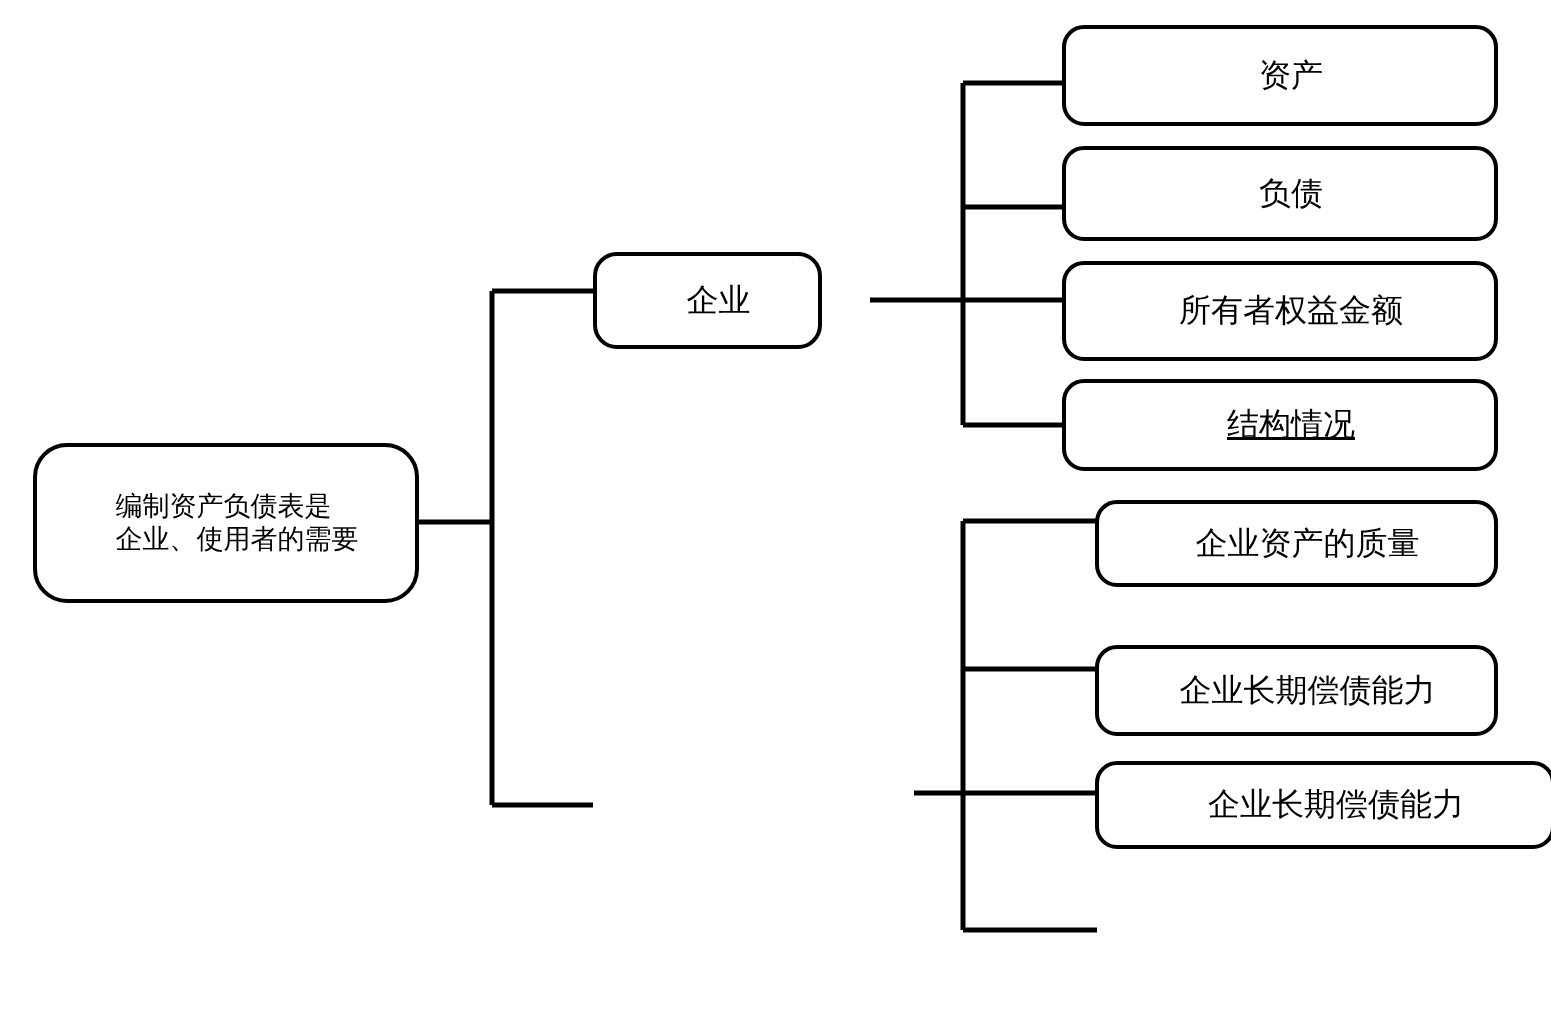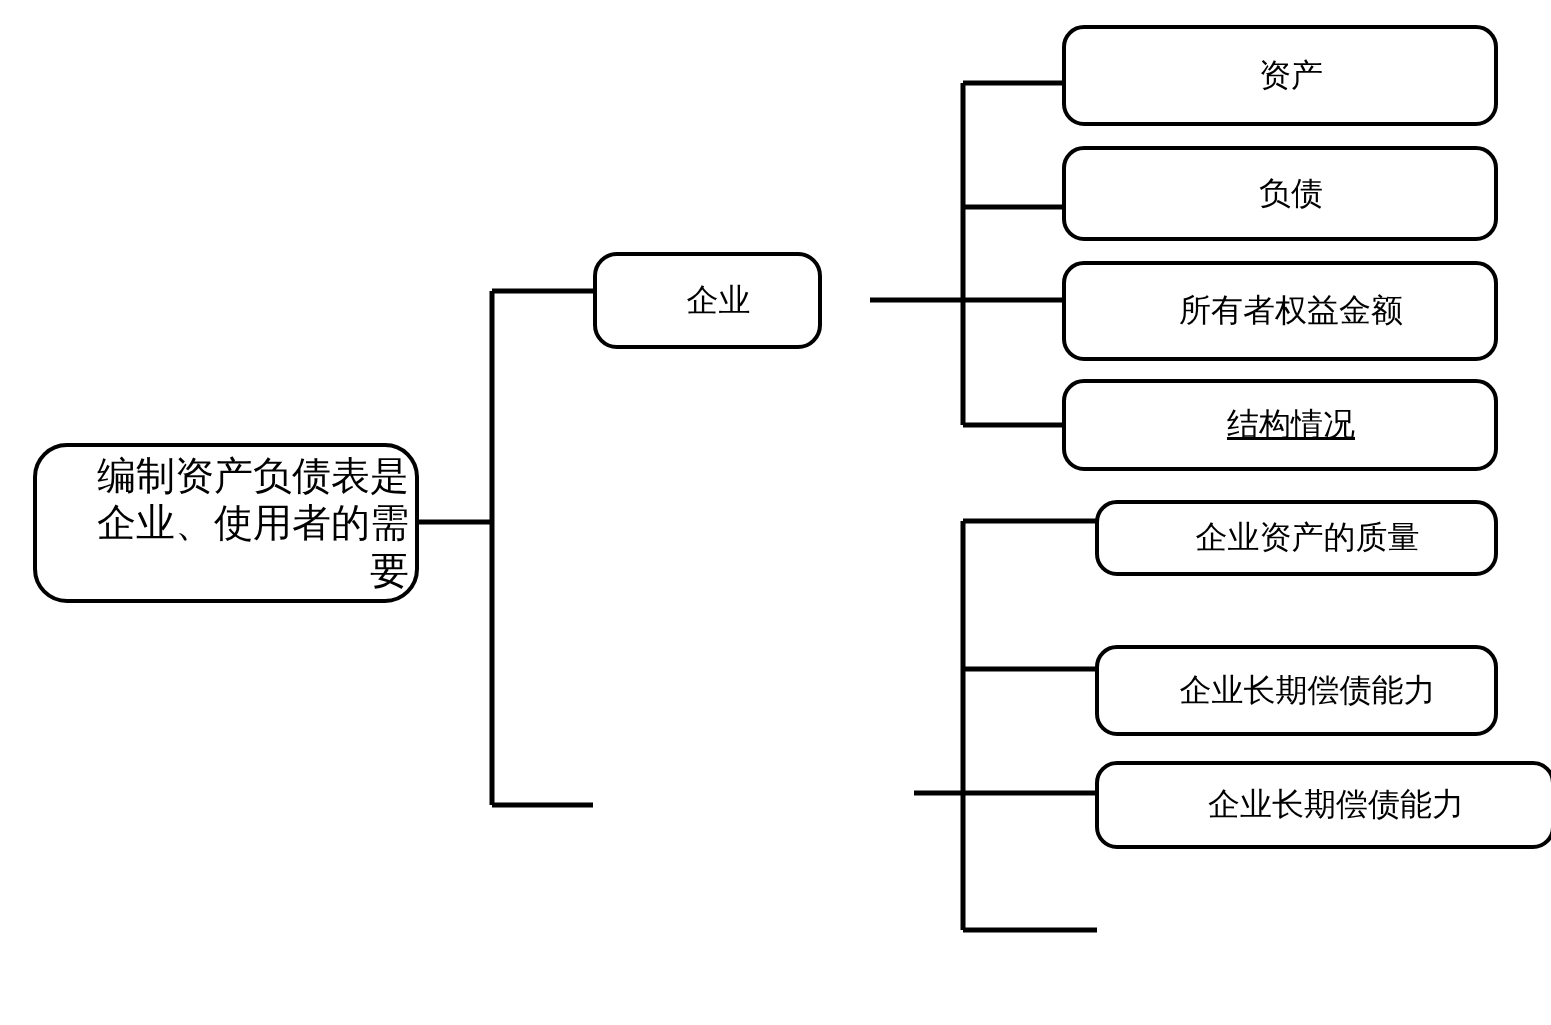--- a/index.html
+++ b/index.html
@@ -25,47 +25,47 @@
   }
   .node {
     position: absolute;
     box-sizing: border-box;
     background: #ffffff;
     border: 4px solid #000000;
     border-radius: 22px;
     display: flex;
     align-items: center;
     justify-content: center;
-    text-align: right;
+    text-align: left;
     color: #000000;
     line-height: 1.22;
     z-index: 2;
     padding-left: 22px;
   }
   .node .label {
     display: block;
     white-space: pre-line;
     padding: 0 6px;
   }
   
   #node-root {
     left: 33px; top: 443px; width: 386px; height: 160px;
     border-radius: 34px;
-    font-size: 39px;
+    font-size: 27px;
   }
   
   #node-b1 { left: 593px; top: 252px; width: 229px; height: 97px; font-size: 32px; border-radius: 24px; }
   #node-b2 { left: 591px; top: 748px; width: 323px; height: 106px; font-size: 32px; border-radius: 24px; }
   
   #node-l1 { left: 1062px; top:  25px; width: 436px; height: 101px; font-size: 32px; }
   #node-l2 { left: 1062px; top: 146px; width: 436px; height:  95px; font-size: 32px; }
   #node-l3 { left: 1062px; top: 261px; width: 436px; height: 100px; font-size: 32px; }
   #node-l4 { left: 1062px; top: 379px; width: 436px; height:  92px; font-size: 32px; text-decoration: underline; }
   
-  #node-l5 { left: 1095px; top: 500px; width: 403px; height:  76px; font-size: 32px; }
+  #node-l5 { left: 1095px; top: 500px; width: 403px; height:  87px; font-size: 32px; }
   #node-l6 { left: 1095px; top: 645px; width: 403px; height:  91px; font-size: 32px; }
   #node-l7 { left: 1095px; top: 761px; width: 460px; height:  88px; font-size: 32px; }
   #node-l8 { left: 1095px; top: 906px; width: 403px; height:  88px; font-size: 32px; }
 </style>
 </head>
 <body>
 
 <div id="canvas">
 
   <svg id="lines" viewBox="0 0 1551 1025" width="1551" height="1025" xmlns="http://www.w3.org/2000/svg">

